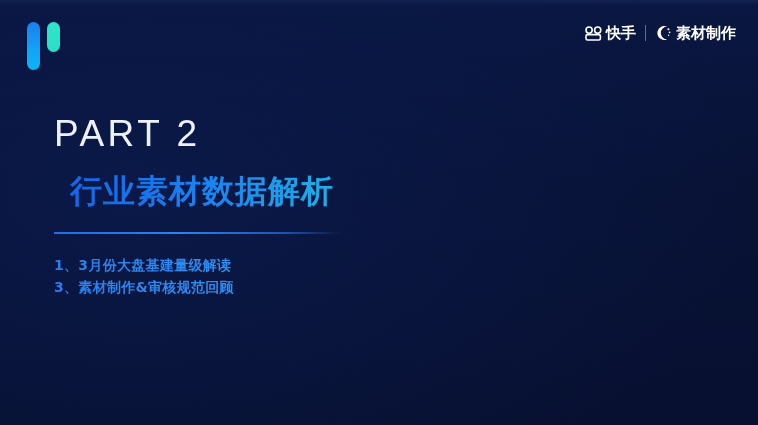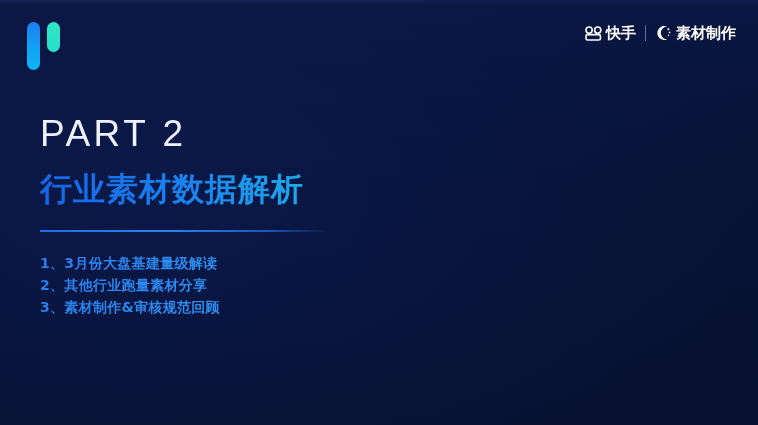--- a/index.html
+++ b/index.html
@@ -87,41 +87,41 @@
   #cobrand .divider {
     width: 1px;
     height: 16px;
     background: #5c6f9c;
   }
   .icon-svg { display: block; }
 
   
   #content {
     position: absolute;
-    left: 40px;
+    left: 54px;
     top: 112px;
     width: 420px;
   }
 
   #part-label {
     color: #eef2ff;
     font-size: 37px;
     line-height: 44px;
     font-weight: 400;
     letter-spacing: 3.5px;
     margin: 0 0 14px 0;
     font-family: "Liberation Sans", "DejaVu Sans", sans-serif;
     white-space: nowrap;
   }
 
   #section-title {
     font-size: 32px;
     line-height: 38px;
     font-weight: 700;
-    margin: 0;
+    margin: 16px;
     letter-spacing: 1px;
     white-space: nowrap;
     font-family: "DejaVu Sans", "Liberation Sans", sans-serif;
     background: linear-gradient(90deg, #1565e8 0%, #1a83ef 35%, #1fb3e8 70%, #24dced 100%);
     -webkit-background-clip: text;
     background-clip: text;
     color: transparent;
     -webkit-text-fill-color: transparent;
   }
 
@@ -197,19 +197,18 @@
   <div id="content">
 
     <div id="part-label">PART 2</div>
 
     <div id="section-title">行业素材数据解析</div>
 
     <div id="title-rule"></div>
 
     <ul id="agenda">
       <li>1、3月份大盘基建量级解读</li>
-      <li>2、其他行业跑量素材分享</li>
       <li>3、素材制作&amp;审核规范回顾</li>
     </ul>
 
   </div>
 
 </div>
 
 </body></html>

